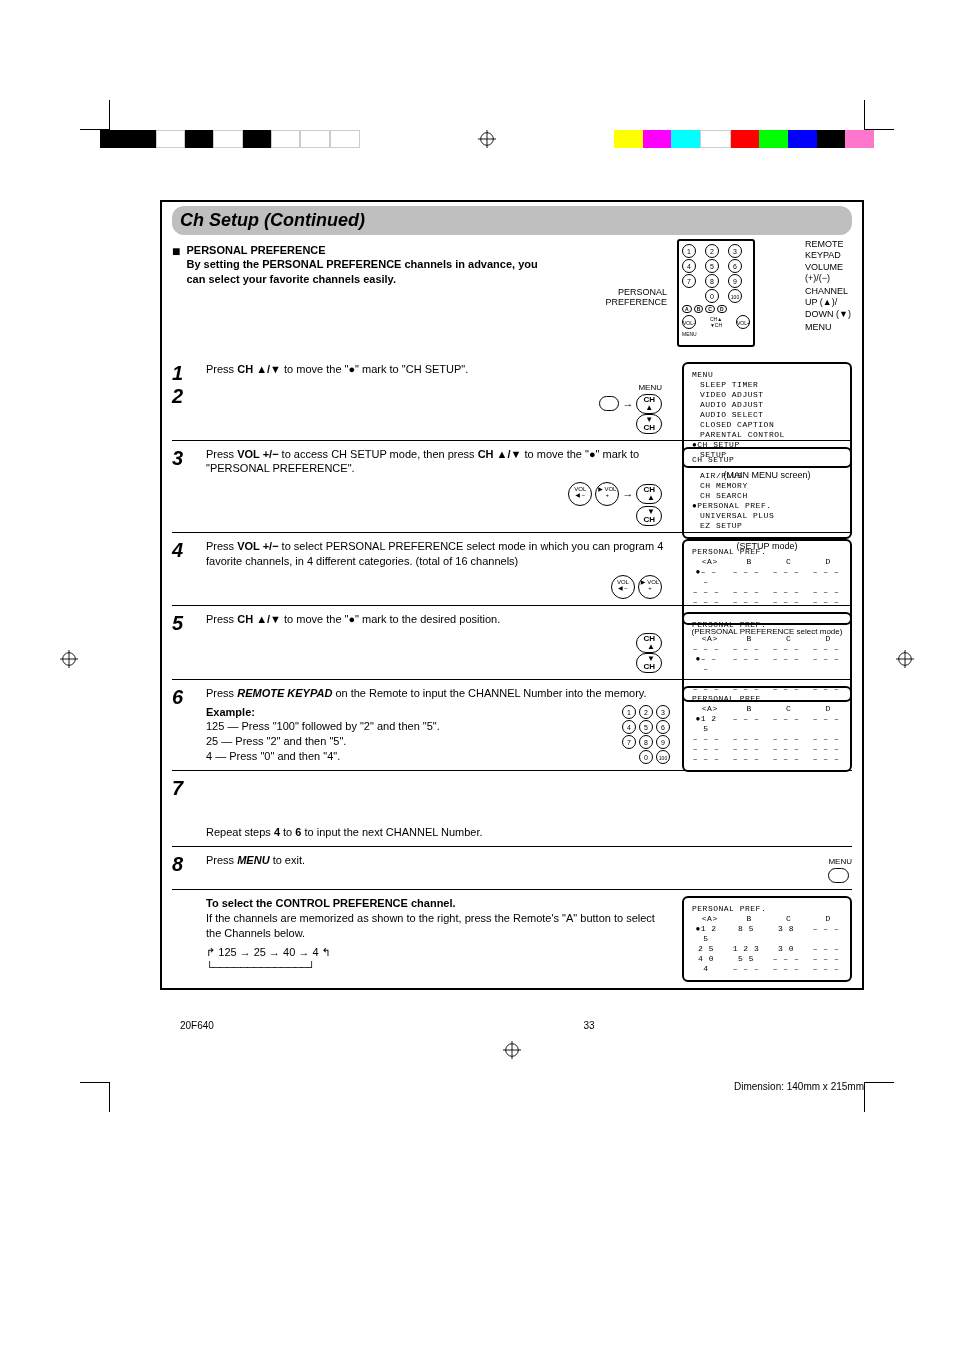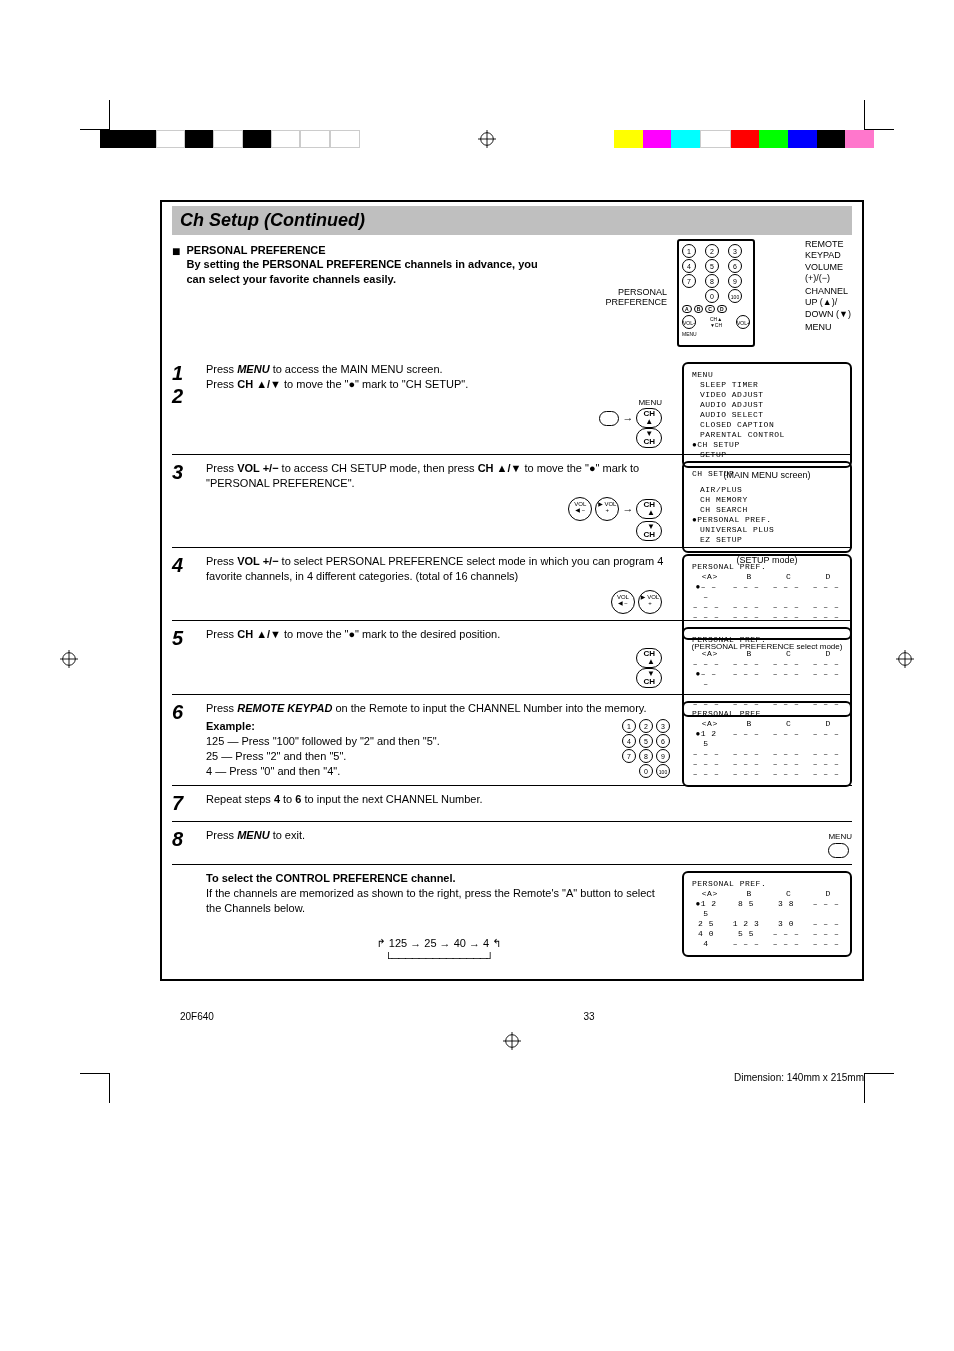--- a/index.html
+++ b/index.html
@@ -8,21 +8,21 @@
   .crop-tl, .crop-tr, .crop-bl, .crop-br { position: absolute; width: 30px; height: 30px; }
   .crop-tl { top: 100px; left: 80px; border-right: 1px solid #000; border-bottom: 1px solid #000; }
   .crop-tr { top: 100px; right: 60px; border-left: 1px solid #000; border-bottom: 1px solid #000; }
   .crop-bl { bottom: 20px; left: 80px; border-right: 1px solid #000; border-top: 1px solid #000; }
   .crop-br { bottom: 20px; right: 60px; border-left: 1px solid #000; border-top: 1px solid #000; }
   .colorbar { display:flex; height:18px; }
   .colorbar span { flex:1; }
   .top-marks { position:absolute; top:130px; left:100px; right:80px; display:flex; justify-content:space-between; align-items:center;}
   .reg-mark { width:18px; height:18px; }
   .main-border { border: 2px solid #000; padding: 4px 10px 8px 10px; }
-  .title-bar { background: #bfbfbf; padding: 4px 8px; font-size: 18px; font-weight: bold; font-style: italic; margin-bottom: 8px; }
+  .title-bar { background: #bfbfbf; padding: 4px 8px; font-size: 18px; font-weight: bold; font-style: italic; margin-bottom: 8px; border-radius: 12px; }
   .section-head { display:flex; align-items:flex-start; gap:6px; }
   .sq-bullet { font-size: 14px; }
   .head-block { font-size: 11px; line-height: 1.3; }
   .head-block .ht { font-weight: bold; }
   .steps { margin-top: 10px; }
   .step { display:flex; gap: 10px; border-top: 1px solid #000; padding: 6px 0 6px 0; position: relative; min-height: 30px; }
   .step.first { border-top: none; }
   .step-num { font-size: 20px; font-weight: bold; width: 24px; flex-shrink: 0; font-style: italic; }
   .step-body { flex: 1; font-size: 11px; line-height: 1.35; padding-right: 180px; }
   .step-body b, .step-body i { font-family: inherit; }
@@ -34,21 +34,21 @@
   .pref-table .row { display:flex; gap: 12px; padding-left: 0; }
   .pref-table .cell { width: 28px; text-align: center; }
   .icon-row { margin-top: 6px; }
   .btn-oval { display:inline-block; border:1px solid #000; border-radius: 10px; padding: 1px 6px; font-size: 8px; font-weight: bold; vertical-align: middle; background:#fff;}
   .btn-circle { display:inline-block; border:1px solid #000; border-radius: 50%; width:14px; height:14px; font-size:7px; text-align:center; line-height:14px; vertical-align:middle; background:#fff;}
   .bold-italic { font-weight: bold; font-style: italic; }
   .mini-label { font-size:8px; text-align:right; }
   .footer { margin-top: 30px; font-size: 10px; display:flex; justify-content:space-between; padding: 0 20px;}
   .dim-note { text-align:right; font-size:10px; margin-top:20px;}
   .arrow { font-family: Arial; }
-  .cycle { text-align:center; margin-top:20px; font-size:11px; }
+  .cycle { text-align:left; margin-top:4px; font-size:11px; }
 </style>
 </head>
 <body>
 
 <div class="page">
 
   <div class="top-marks">
     <div class="colorbar" style="width:260px;">
       <span style="background:#000"></span>
         <span style="background:#000"></span>
@@ -149,21 +149,20 @@
     <div style="height:60px"></div>
 
     <div class="steps">
 
       <div class="step first">
         <div>
           <div class="step-num">1</div>
           <div class="step-num">2</div>
         </div>
         <div class="step-body">
-          <div><span>Press </span><span class="bold-italic">MENU</span><span> to access the MAIN MENU screen.</span></div>
           <div><span>Press </span><b>CH ▲/▼</b><span> to move the "●" mark to "CH SETUP".</span></div>
           <div class="icon-row" style="text-align:right; padding-right:10px;">
             <div class="mini-label">MENU</div>
             <span class="btn-oval">&nbsp;&nbsp;&nbsp;</span>
             <span class="arrow">→</span>
             <span class="btn-oval" style="text-align:center;line-height:1;">CH<br>▲</span>
             <br>
             <span class="btn-oval" style="text-align:center;line-height:1;margin-left:46px;">▼<br>CH</span>
           </div>
         </div>
@@ -371,21 +370,21 @@
                 <span class="cell">– – –</span>
                 <span class="cell">– – –</span>
                 <span class="cell">– – –</span>
               </div>
           </div>
         </div>
       </div>
 
       <div class="step" style="min-height:20px;">
         <div class="step-num">7</div>
-        <div class="step-body" style="padding-right:0;">
+        <div class="step-body" style="padding-right:0;margin-top:48px;">
           <span>Repeat steps </span><b>4</b><span> to </span><b>6</b><span> to input the next CHANNEL Number.</span>
         </div>
       </div>
 
       <div class="step" style="min-height:24px;">
         <div class="step-num">8</div>
         <div class="step-body" style="padding-right:0;">
           <span>Press </span><span class="bold-italic">MENU</span><span> to exit.</span>
           <span style="float:right;">
             <span class="mini-label">MENU</span><br>

